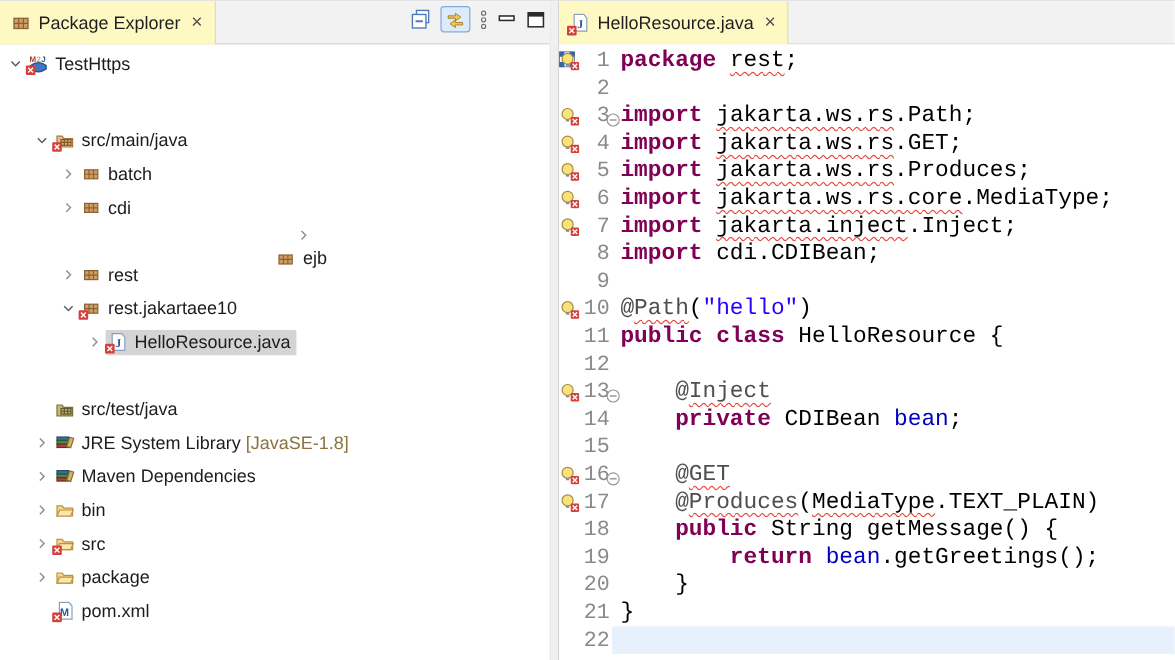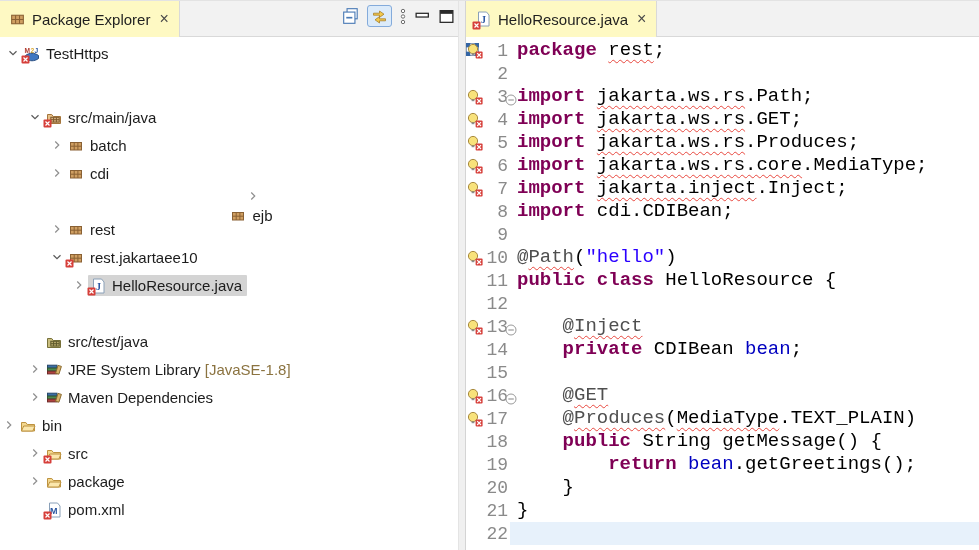--- a/index.html
+++ b/index.html
@@ -18,21 +18,21 @@
   .tab .ticn { width:17px; height:17px; margin-right:6px; position:relative; flex:none; }
   .tab .close { margin-left:9px; color:#4a4a4a; font-size:16px; line-height:16px; cursor:default; }
 
   .viewtools { position:absolute; right:3px; top:4px; display:flex; align-items:center; gap:7px; }
   .vbtn { display:flex; align-items:center; justify-content:center; }
   .vbtn.toggled { background:#dcebfa; border:1px solid #84abdb; border-radius:3px; padding:2px 3px; }
 
   .treewrap { padding-top:2px; }
   .trow { height:28px; display:flex; align-items:center; font-size:15px; color:#1c1c1c; white-space:nowrap; }
   .chev { width:18px; height:18px; flex:none; display:flex; align-items:center; justify-content:center; }
-  .selwrap { display:flex; align-items:flex-end; padding:2px 5px 2px 1px; border-radius:1px; }
+  .selwrap { display:flex; align-items:center; padding:2px 5px 2px 1px; border-radius:1px; }
   .selwrap.sel { background:#d4d4d4; }
   .ticon { width:18px; height:16px; position:relative; flex:none; margin-right:5px; }
   .ticon svg.main { position:absolute; left:1px; top:0; }
   .ticon svg.ovl { position:absolute; left:-2px; bottom:-2px; }
   .suffix { color:#8b7340; }
 
   
   .codearea { position:absolute; top:36px; left:0; right:0; bottom:0; background:#fff; padding-top:2px;
     font-family:"Liberation Mono", monospace; font-size:19px; }
   .cline { height:23px; display:flex; align-items:center; }
@@ -326,21 +326,21 @@
               <svg class="main" width="17" height="16" viewBox="0 0 17 16">
                 <rect x="1.5" y="3.2" width="9.5" height="2.7" fill="#3a6ea5" stroke="#27486b"></rect>
                 <rect x="1.5" y="6.2" width="9.5" height="2.7" fill="#4e8a4e" stroke="#2f5b2f"></rect>
                 <rect x="1.5" y="9.2" width="9.5" height="2.7" fill="#b0413e" stroke="#6e2a28"></rect>
                 <path d="M12 3.4l3.4 1-2.5 7.8-3.3-1z" fill="#d9b36a" stroke="#8a6a2e"></path>
               </svg>
             </span>
             <span>Maven Dependencies</span>
           </span>
         </div>
-        <div class="trow" style="">
+        <div class="trow" style="padding-left: 26px;">
           <span class="chev">
             <svg width="14" height="14" viewBox="0 0 16 16">
               <path d="M6 4l4 4-4 4" fill="none" stroke="#8f8f8f" stroke-width="1.4"></path>
             </svg>
           </span>
           <span class="selwrap">
             <span class="ticon">
               <svg class="main" width="16" height="16" viewBox="0 0 16 16">
                 <path d="M1.5 13v-8.5h4.3l1.5 2h7.2V13z" fill="#f4d88f" stroke="#bd923f"></path>
                 <path d="M1.5 13l2.2-5h11.3l-2.2 5z" fill="#fbe7ad" stroke="#bd923f"></path>

